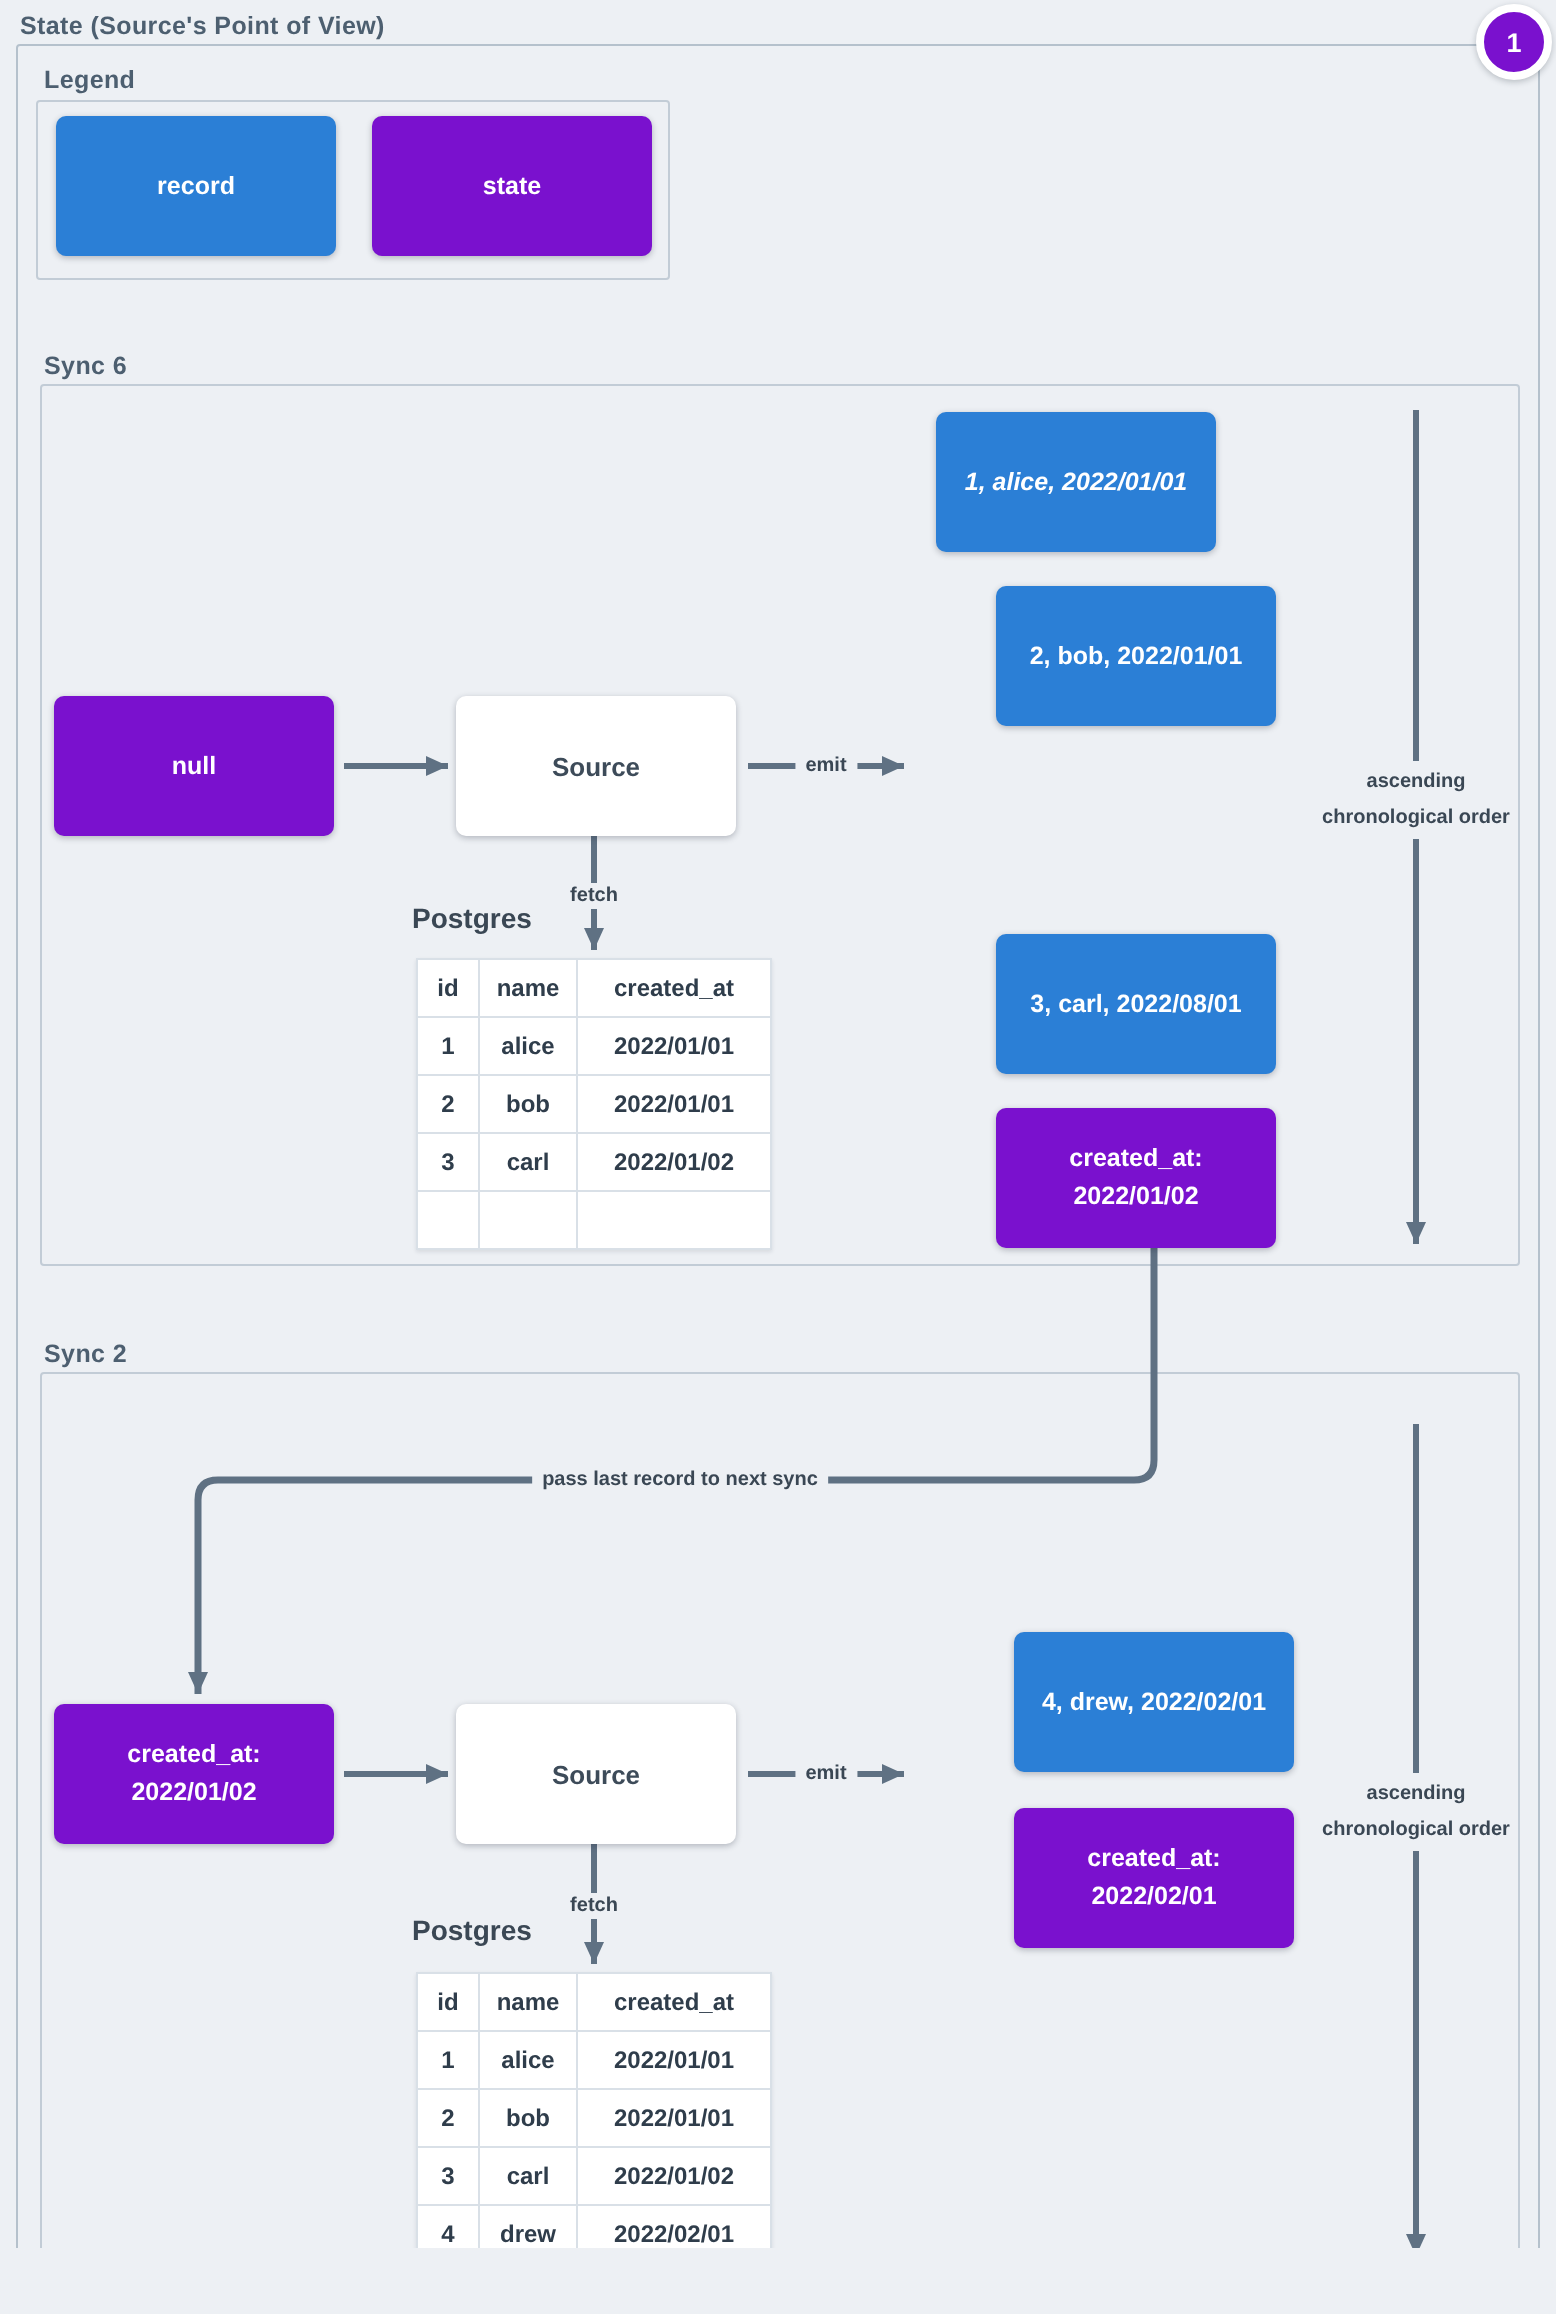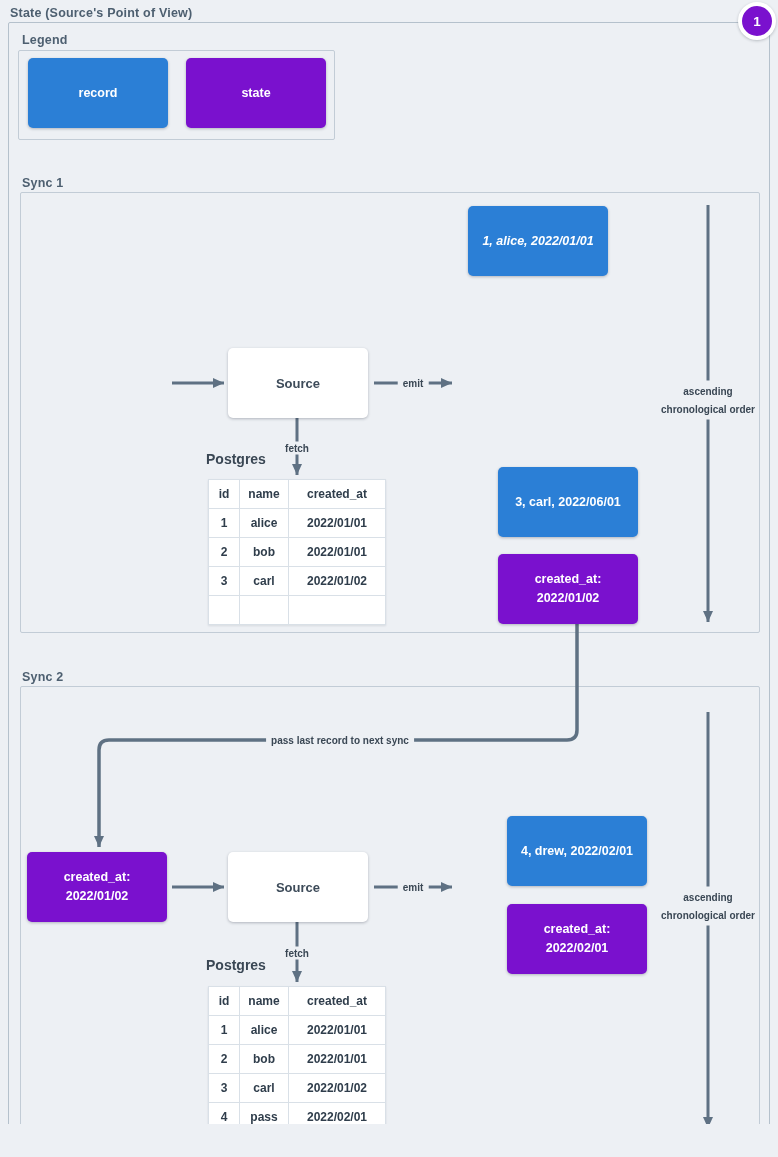--- a/index.html
+++ b/index.html
@@ -150,23 +150,26 @@
 
   <div class="section-label" style="left:22px;top:33px;">Legend</div>
   <div class="frame" style="left:18px;top:50px;width:315px;height:88px;"></div>
   <div class="node state" style="left:186px;top:58px;">
     <span>state</span>
   </div>
   <div class="node record" style="left:28px;top:58px;">
     <span>record</span>
   </div>
 
-  <div class="section-label" style="left:22px;top:176px;">Sync 1</div>
+  <div class="section-label" style="left:22px;top:176px;">Sync 6</div>
   <div class="frame" style="left:20px;top:192px;width:738px;height:439px;"></div>
 
+  <div class="node state" style="left:27px;top:348px;">
+    <span>null</span>
+  </div>
   <div class="node source" style="left:228px;top:348px;">
     <span>Source</span>
   </div>
 
   <div class="conn-label" style="left:413px;top:383px;">emit</div>
   <div class="conn-label" style="left:297px;top:448px;">fetch</div>
   <div class="side-label" style="left:206px;top:451px;">Postgres</div>
   <div class="conn-label wrap" style="left:708px;top:400px;">ascending chronological order</div>
 
   <table class="pg" style="left:208px;top:479px;">
@@ -197,22 +200,25 @@
         <td></td>
         <td></td>
         <td></td>
       </tr>
     </tbody>
   </table>
 
   <div class="node record" style="left:468px;top:206px;font-style:italic;">
     <span>1, alice, 2022/01/01</span>
   </div>
+  <div class="node record" style="left:498px;top:293px;">
+    <span>2, bob, 2022/01/01</span>
+  </div>
   <div class="node record" style="left:498px;top:467px;">
-    <span>3, carl, 2022/06/01</span>
+    <span>3, carl, 2022/08/01</span>
   </div>
   <div class="node state" style="left:498px;top:554px;">
     <span>created_at: 2022/01/02</span>
   </div>
 
   <div class="conn-label" style="left:340px;top:740px;">pass last record to next sync</div>
 
   <div class="section-label" style="left:22px;top:670px;">Sync 2</div>
   <div class="frame" style="left:20px;top:686px;width:738px;height:452px;"></div>
 
@@ -247,21 +253,21 @@
         <td>bob</td>
         <td>2022/01/01</td>
       </tr>
       <tr>
         <td>3</td>
         <td>carl</td>
         <td>2022/01/02</td>
       </tr>
       <tr>
         <td>4</td>
-        <td>pass</td>
+        <td>drew</td>
         <td>2022/02/01</td>
       </tr>
     </tbody>
   </table>
 
   <div class="node record" style="left:507px;top:816px;text-align:right;">
     <span>4, drew, 2022/02/01</span>
   </div>
   <div class="node state" style="left:507px;top:904px;justify-content:center;">
     <span>created_at: 2022/02/01</span>

